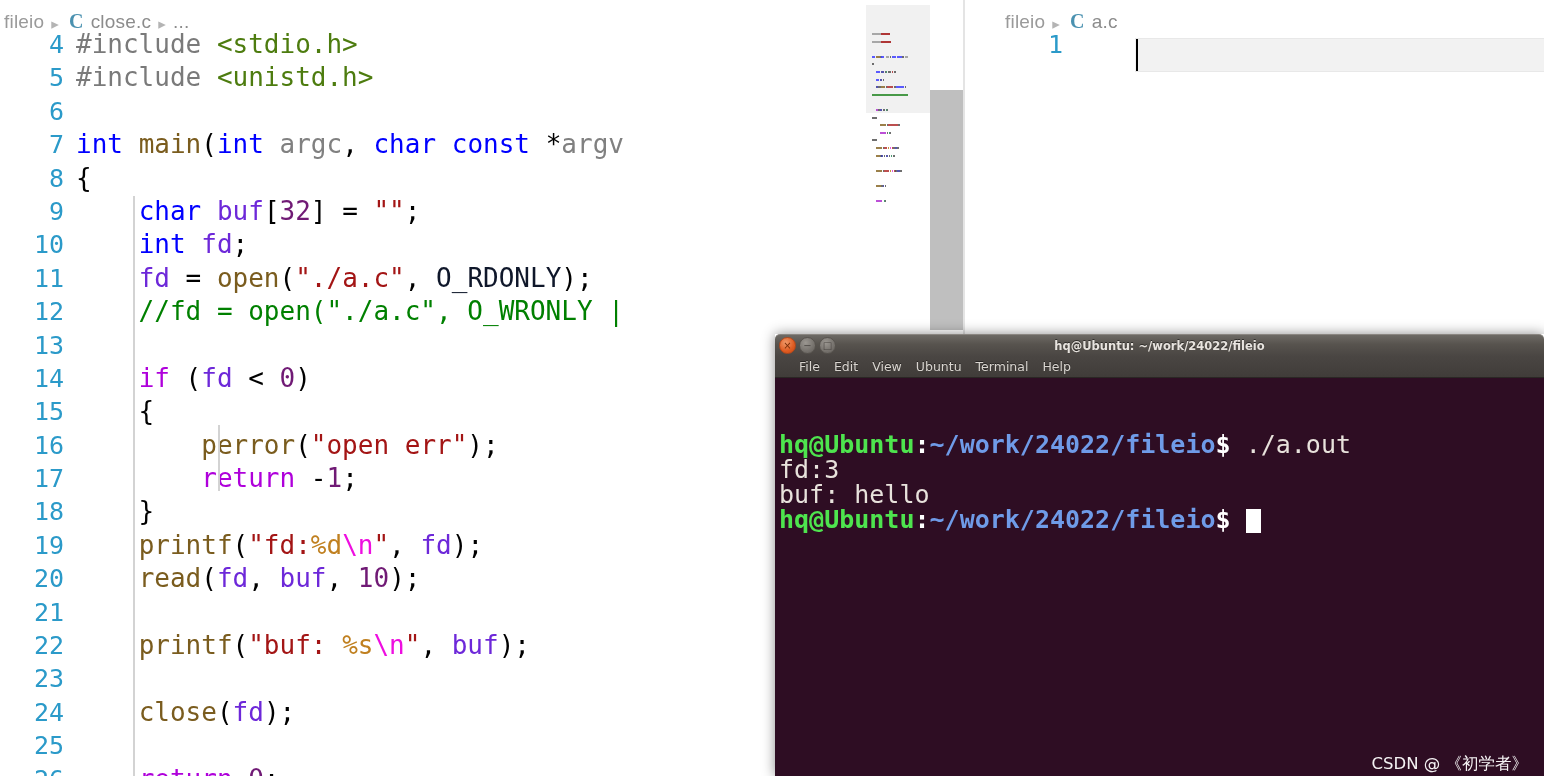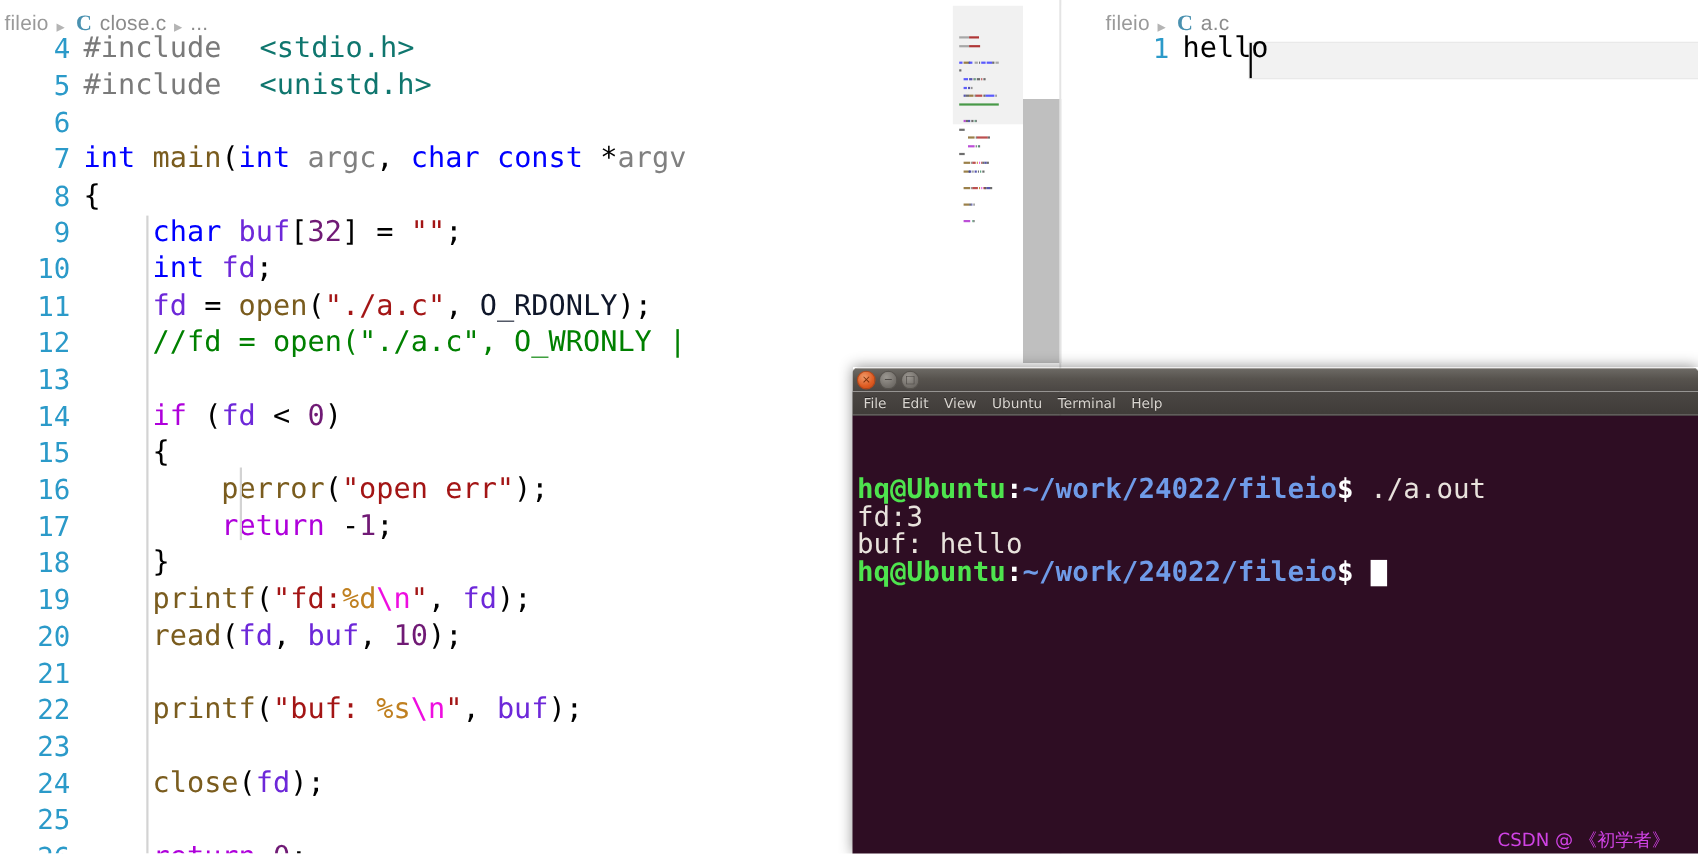--- a/index.html
+++ b/index.html
@@ -74,21 +74,21 @@
     left: 133px; top: 196px; width: 2px; height: 580px;
     background: #d3d3d3;
   }
   #indent-guide2 {
     left: 218px; top: 425px; width: 2px; height: 66px;
     background: #d3d3d3;
   }
 
   
   .t-pre   { color: #7a7a7a; }              
-  .t-str-h { color: #0f766e; margin-left: 19px; }              
+  .t-str-h { color: #4d7c0f; }              
   .t-kw    { color: #0000ff; }              
   .t-fn    { color: #7a5c1e; }              
   .t-var   { color: #6d28d9; }              
   .t-param { color: #808080; }              
   .t-num   { color: #701a75; }              
   .t-str   { color: #a31515; }              
   .t-macro { color: #0f172a; }              
   .t-cmt   { color: #008000; }              
   .t-ctl   { color: #af00db; }              
   .t-esc   { color: #ee0ee0; }              
@@ -185,21 +185,21 @@
     position: absolute; left: 0; right: 0; text-align: center;
     font-size: 11.5px; font-weight: bold; color: #e8e4df;
     font-family: "DejaVu Sans", sans-serif;
     text-shadow: 0 -1px 0 rgba(0,0,0,0.5);
     pointer-events: none;
   }
   #term-menubar {
     height: 21px;
     background: linear-gradient(to bottom, #4a4643 0%, #403c39 100%);
     display: flex; align-items: center;
-    padding-left: 10px; gap: 14px;
+    padding-left: 24px; gap: 14px;
     border-bottom: 1px solid #2a2724;
   }
   .menu-item {
     font-size: 12.5px; color: #d9d5d0;
     font-family: "DejaVu Sans", sans-serif;
     text-shadow: 0 -1px 0 rgba(0,0,0,0.45);
   }
   #term-body {
     height: 400px;
     background: #2e0d23;
@@ -218,22 +218,22 @@
   .t-dollar { color: #ffffff; font-weight: bold; }
   .t-out { color: #e8e2dc; }
   .t-cmd { color: #e8e2dc; }
   .cursor-block {
     display: inline-block;
     width: 15px; height: 24px;
     background: #ffffff;
     vertical-align: -5px;
   }
   #watermark {
-    position: absolute; right: 26px; bottom: 6px;
-    color: #d946ef; font-size: 16.5px;
+    position: absolute; right: 16px; bottom: 6px;
+    color: #ffffff; font-size: 16.5px;
     font-family: "DejaVu Sans", sans-serif;
     opacity: 0.95;
   }
 </style>
 </head>
 <body>
 
 <div class="abs" id="top-strip"></div>
 <div class="abs" id="top-strip-right"></div>
 
@@ -346,29 +346,30 @@
 <div class="abs" id="right-pane">
   <div class="breadcrumb" style="margin-top:5px">
     <span>fileio</span>
     <span class="bc-sep">▸</span>
     <span class="bc-c-icon">C</span>
     <span class="bc-item">a.c</span>
   </div>
 </div>
 <div class="abs" id="r-line-hl"></div>
 <div class="abs" id="r-cursor"></div>
-<div class="abs" id="right-code"><div class="code-row"><div class="ln">1</div><div class="code-txt">hello</div></div></div>
+<div class="abs" id="right-code"><div class="code-row"><div class="ln">1</div></div></div>
 
 <div class="abs" id="terminal">
   <div id="term-titlebar">
     <div class="wbtns">
       <div class="wbtn wbtn-close">×</div>
       <div class="wbtn wbtn-min">−</div>
       <div class="wbtn wbtn-max">□</div>
     </div>
+    <div id="term-title">hq@Ubuntu: ~/work/24022/fileio</div>
   </div>
   <div id="term-menubar">
       <div class="menu-item">File</div>
       <div class="menu-item">Edit</div>
       <div class="menu-item">View</div>
       <div class="menu-item">Ubuntu</div>
       <div class="menu-item">Terminal</div>
       <div class="menu-item">Help</div>
     </div>
   <div id="term-body">

